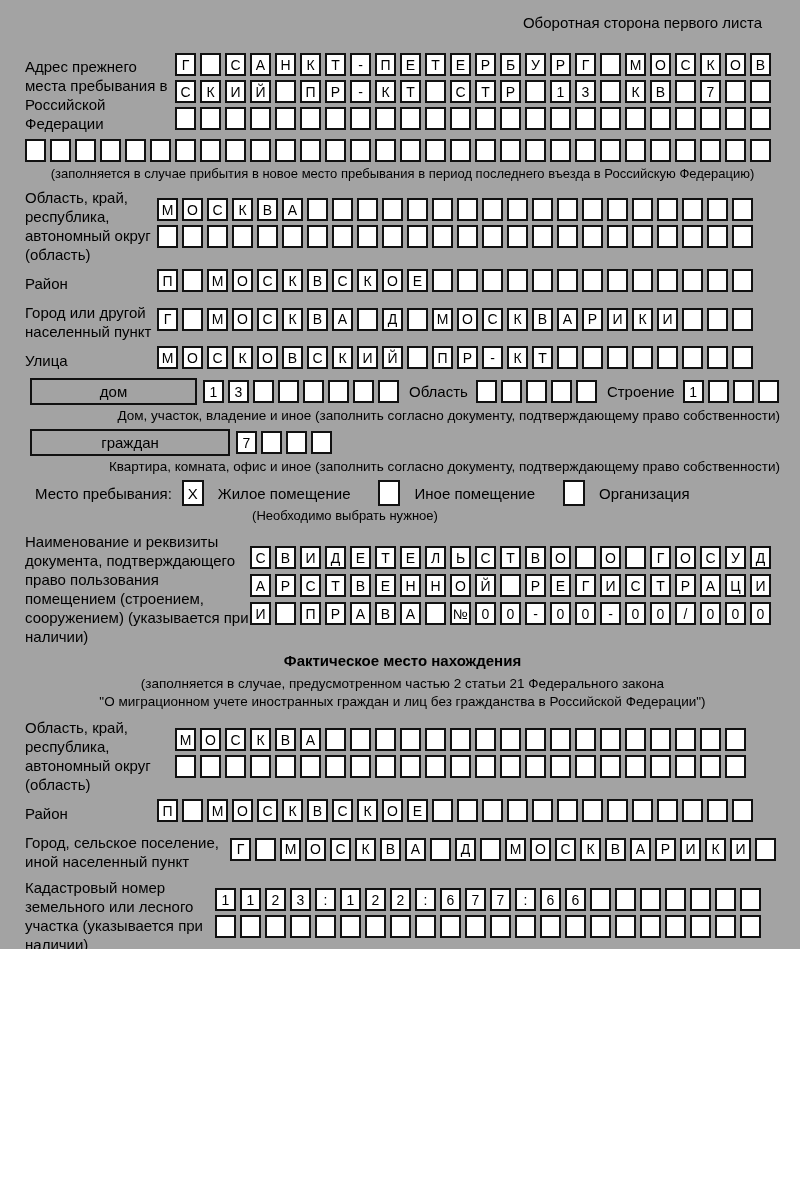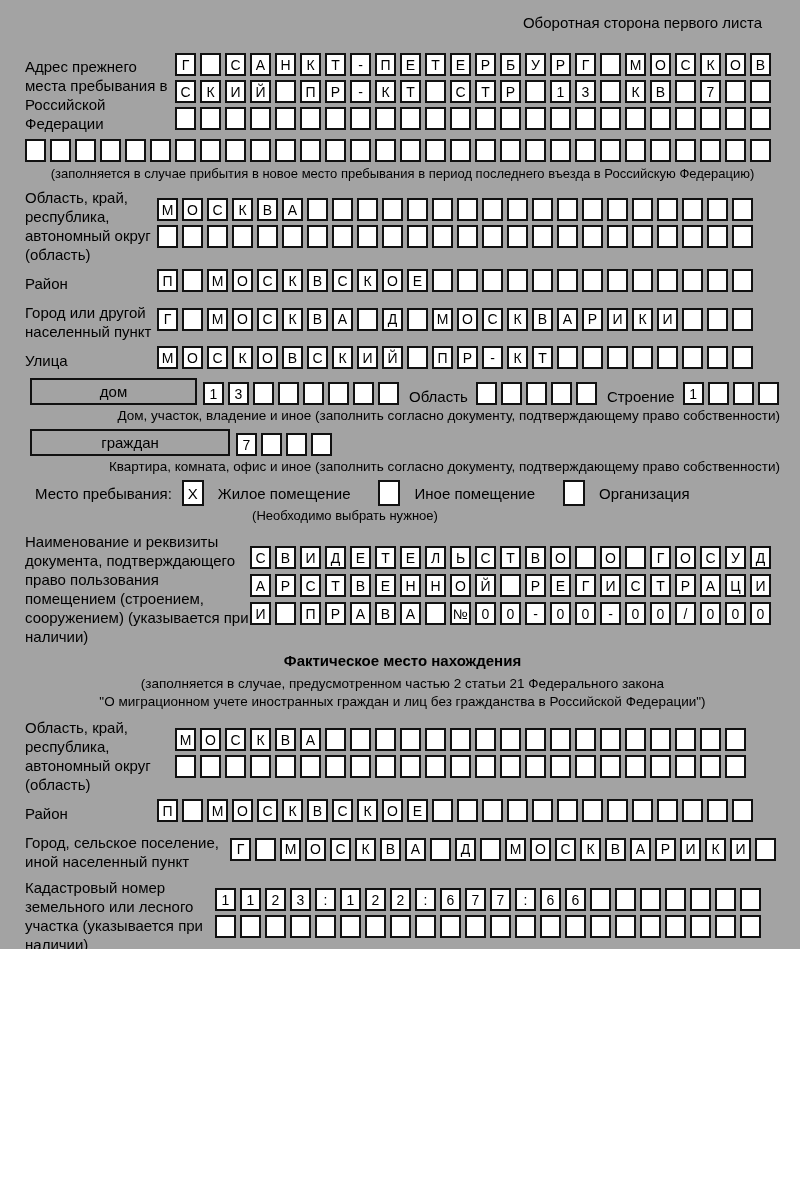--- a/index.html
+++ b/index.html
@@ -30,21 +30,21 @@
   .caption{font-size:13px;text-align:center;margin:1px 0 5px 0;}
   .caption-left{font-size:13.5px;text-align:right;margin:0 0 6px 2px;}
   .section-title{font-size:15.5px;font-weight:bold;text-align:center;margin:4px 0 9px 0;}
   .wide-box{
     box-sizing:border-box;border:2px solid #111;height:27px;
     display:flex;align-items:center;justify-content:center;
     font-size:15px;flex:0 0 auto;margin-right:6px;
   }
   .w-dom{width:167px;}
   .w-kv{width:200px;}
-  .inline-row{display:flex;align-items:flex-end;margin:3px 0 3px 5px;}
+  .inline-row{display:flex;align-items:center;margin:3px 0 3px 5px;}
   .inline-label{font-size:15px;margin:0 8px 0 6px;flex:0 0 auto;}
   .inline-row .box-row{margin-bottom:0;}
   .stay-row{display:flex;align-items:center;margin:4px 0 2px 10px;font-size:15px;}
   .stay-label{margin-right:10px;}
   .checkbox{width:22px;height:26px;font-size:15px;}
   .opt-label{margin:0 28px 0 10px;}
   .stay-note{font-size:13px;text-align:center;width:560px;margin:0 0 7px 40px;}
   .doc-rows .box-row{margin-bottom:5px;}
   .actual-head{font-size:15px;font-weight:bold;text-align:center;margin:6px 0 7px 0;}
   .actual-cap{font-size:13.5px;text-align:center;margin:0 0 3px 0;}

